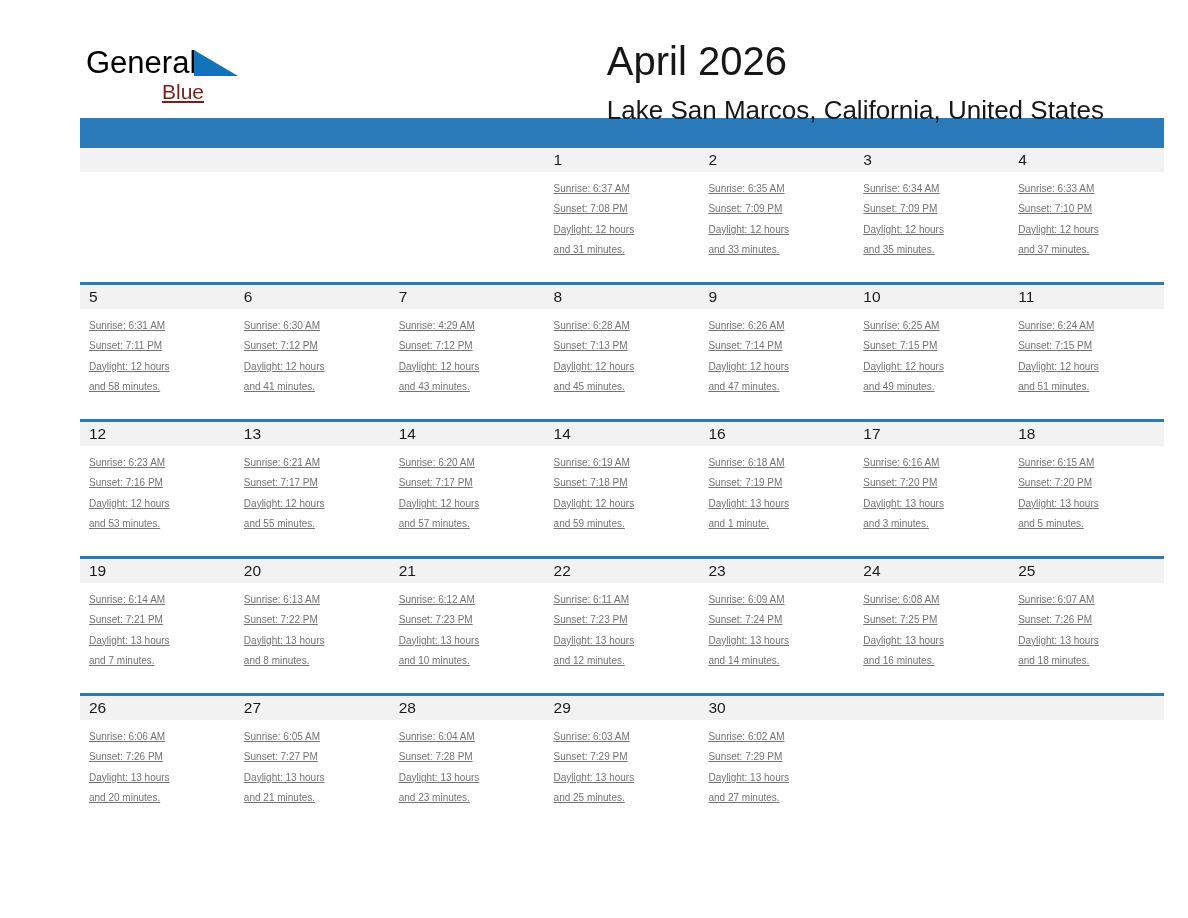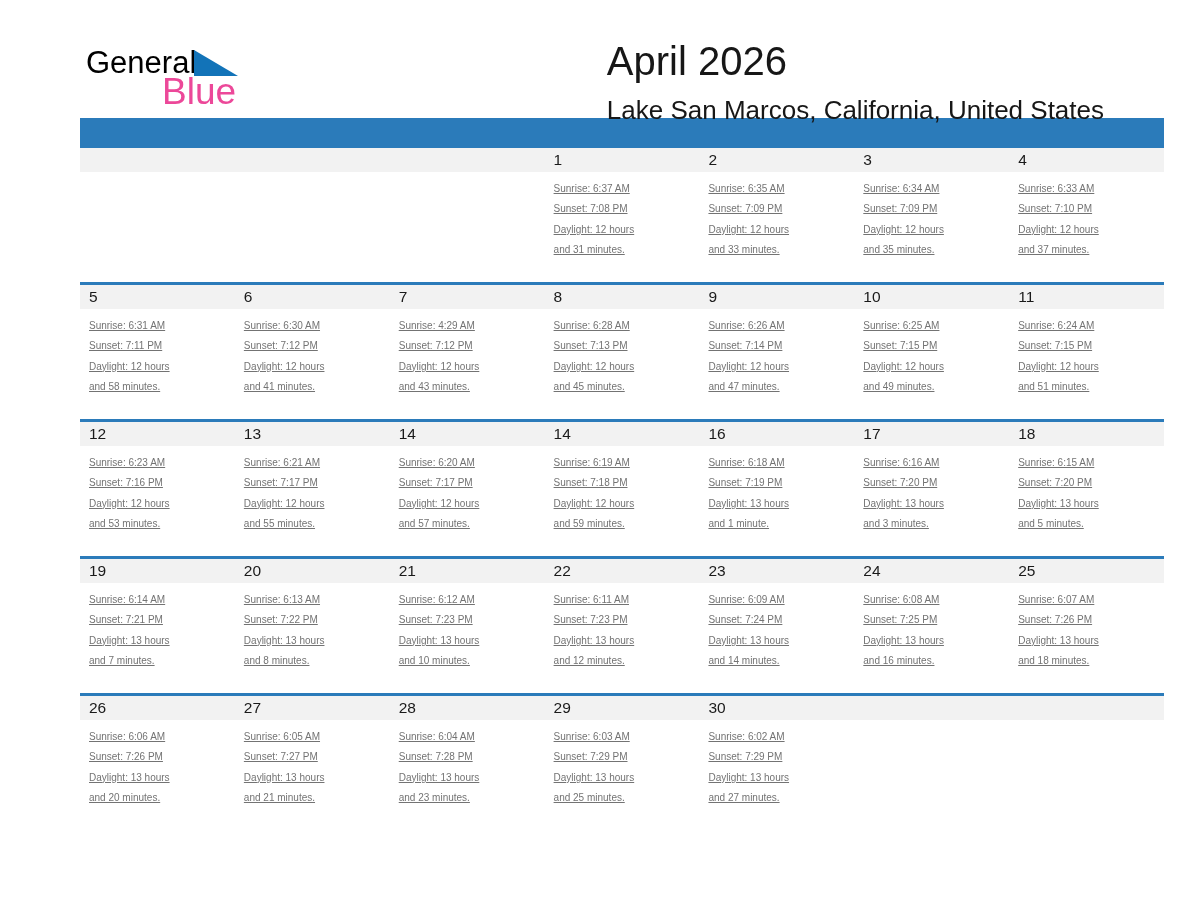--- a/index.html
+++ b/index.html
@@ -52,22 +52,23 @@
     vertical-align: -3px;
     margin-left: -2px;
   }
   .logo-row2 {
     height: 32px;
     line-height: 30px;
     padding-left: 76px;
     margin-top: -3px;
   }
   .logo-blue {
-    font-size: 37px;
-    color: #ec4899;
+    font-size: 21px;
+    color: #7f1d1d;
+    text-decoration: underline;
   }
 
   .title-block {
     position: absolute;
     right: 4px;
     top: 38px;
   }
   .month-title {
     font-size: 40px;
     line-height: 46px;

